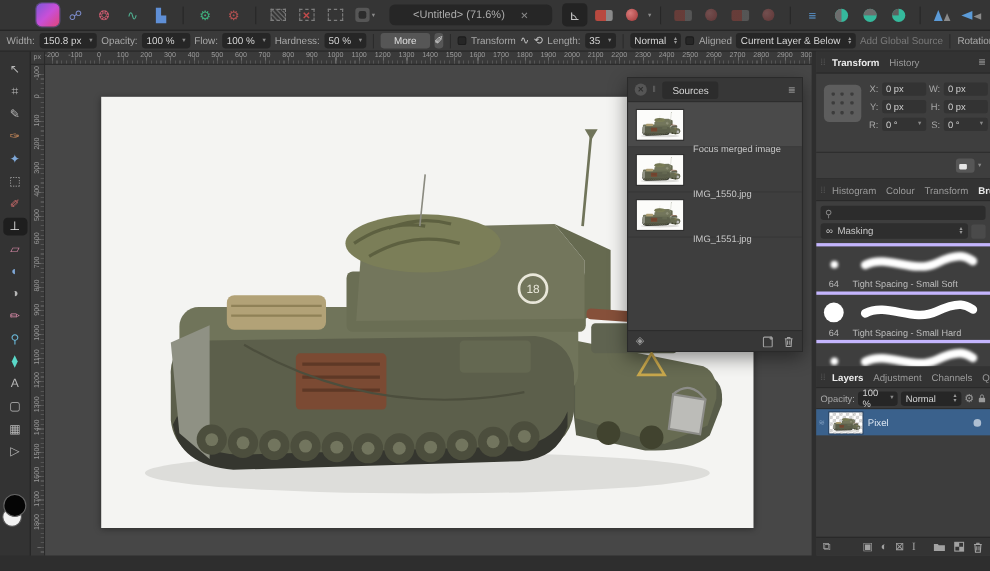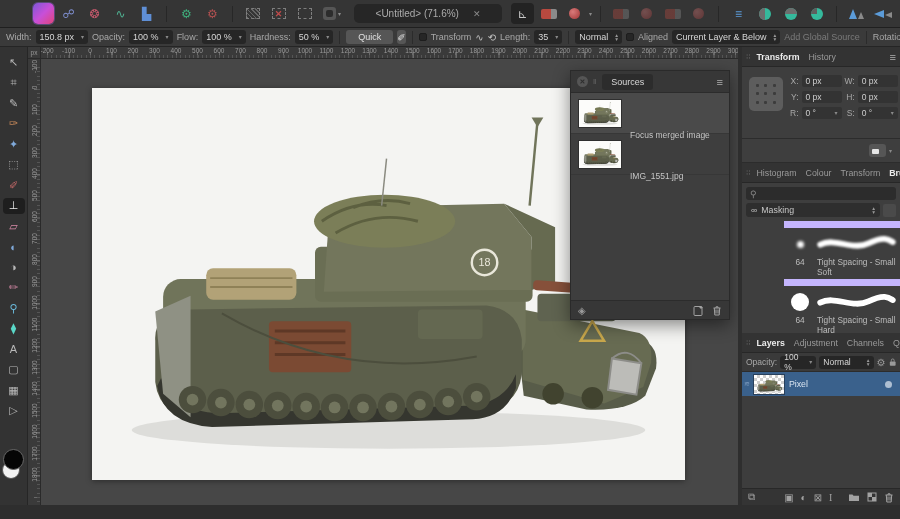--- a/index.html
+++ b/index.html
@@ -145,21 +145,21 @@
   .mini-btn{width:17px;height:13px;background:#565656;border-radius:3px;position:relative;}
   .mini-btn i{position:absolute;left:3px;bottom:3px;width:7px;height:5px;background:#e6e6e6;border-radius:1px;}
   
   .br-body{height:150px;background:#3e3e3e;overflow:hidden;display:flex;flex-direction:column;flex:none;}
   .br-search{margin:4px 4px 3px;height:13px;background:#2c2c2c;border-radius:3px;display:flex;
     align-items:center;padding:0 4px;color:#8a8a8a;font-size:9px;flex:none;}
   .br-cat{margin:0 4px 4px;display:flex;gap:3px;align-items:center;flex:none;}
   .br-cat .sel{flex:1;height:14px;background:#2e2e2e;border-radius:3px;display:flex;align-items:center;
     gap:4px;padding:0 5px;color:#c6c6c6;font-size:8.8px;}
   .br-cat .boxicn{width:13px;height:13px;background:#4a4a4a;border-radius:2px;}
-  .br-row{border-top:7px solid #c4b5fd;padding:3px 4px 2px;flex:none;margin-left:42px;}
+  .br-row{border-top:3px solid #c4b5fd;padding:3px 4px 2px;flex:none;}
   .br-line{display:flex;align-items:center;gap:5px;height:26px;}
   .br-dotcell{width:24px;display:flex;align-items:center;justify-content:center;flex:none;}
   .dot-soft{width:7px;height:7px;border-radius:50%;background:#fff;filter:blur(1.6px);}
   .dot-hard{width:18px;height:18px;border-radius:50%;background:#fff;}
   .br-stroke{flex:1;height:26px;}
   .br-stroke.soft{filter:blur(1.3px);}
   .br-caption{display:flex;gap:5px;font-size:8.3px;color:#bdbdbd;}
   .br-caption .sz{width:24px;text-align:center;flex:none;}
   
   .ly-ctl{height:19px;background:#3a3a3a;border-bottom:1px solid #2c2c2c;display:flex;
@@ -353,21 +353,21 @@
     <span class="field">
         <span>100 %</span>
         <span class="chev">▾</span>
       </span>
     <span class="ctx-label">Hardness:</span>
     <span class="field">
         <span>50 %</span>
         <span class="chev">▾</span>
       </span>
     <span class="ctx-sep"></span>
-    <span class="btn-more">Quick</span>
+    <span class="btn-more">More</span>
     <span class="btn-icn">✐</span>
     <span class="ctx-sep"></span>
     <span class="chk"></span>
     <span class="ctx-label">Transform</span>
     <span class="btn-icn" style="background:none;color:#c0c0c0;">∿</span>
     <span class="btn-icn" style="background:none;color:#c0c0c0;">⟲</span>
     <span class="ctx-label">Length:</span>
     <span class="field">
         <span>35</span>
         <span class="chev">▾</span>
@@ -497,20 +497,28 @@
       <span class="src-tab">Sources</span>
       <span class="src-menu">≡</span>
     </div>
     <div class="src-row sel">
       <span class="src-thumb">
           <svg viewBox="0 0 600 400">
             <use href="#tankArt"></use>
           </svg>
         </span>
       <span class="src-label">Focus merged image</span>
+    </div>
+    <div class="src-row">
+      <span class="src-thumb">
+          <svg viewBox="0 0 600 400">
+            <use href="#tankArt"></use>
+          </svg>
+        </span>
+      <span class="src-label">IMG_1550.jpg</span>
     </div>
     <div class="src-row">
       <span class="src-thumb">
           <svg viewBox="0 0 600 400">
             <use href="#tankArt"></use>
           </svg>
         </span>
       <span class="src-label">IMG_1551.jpg</span>
     </div>
     <div class="src-foot">

